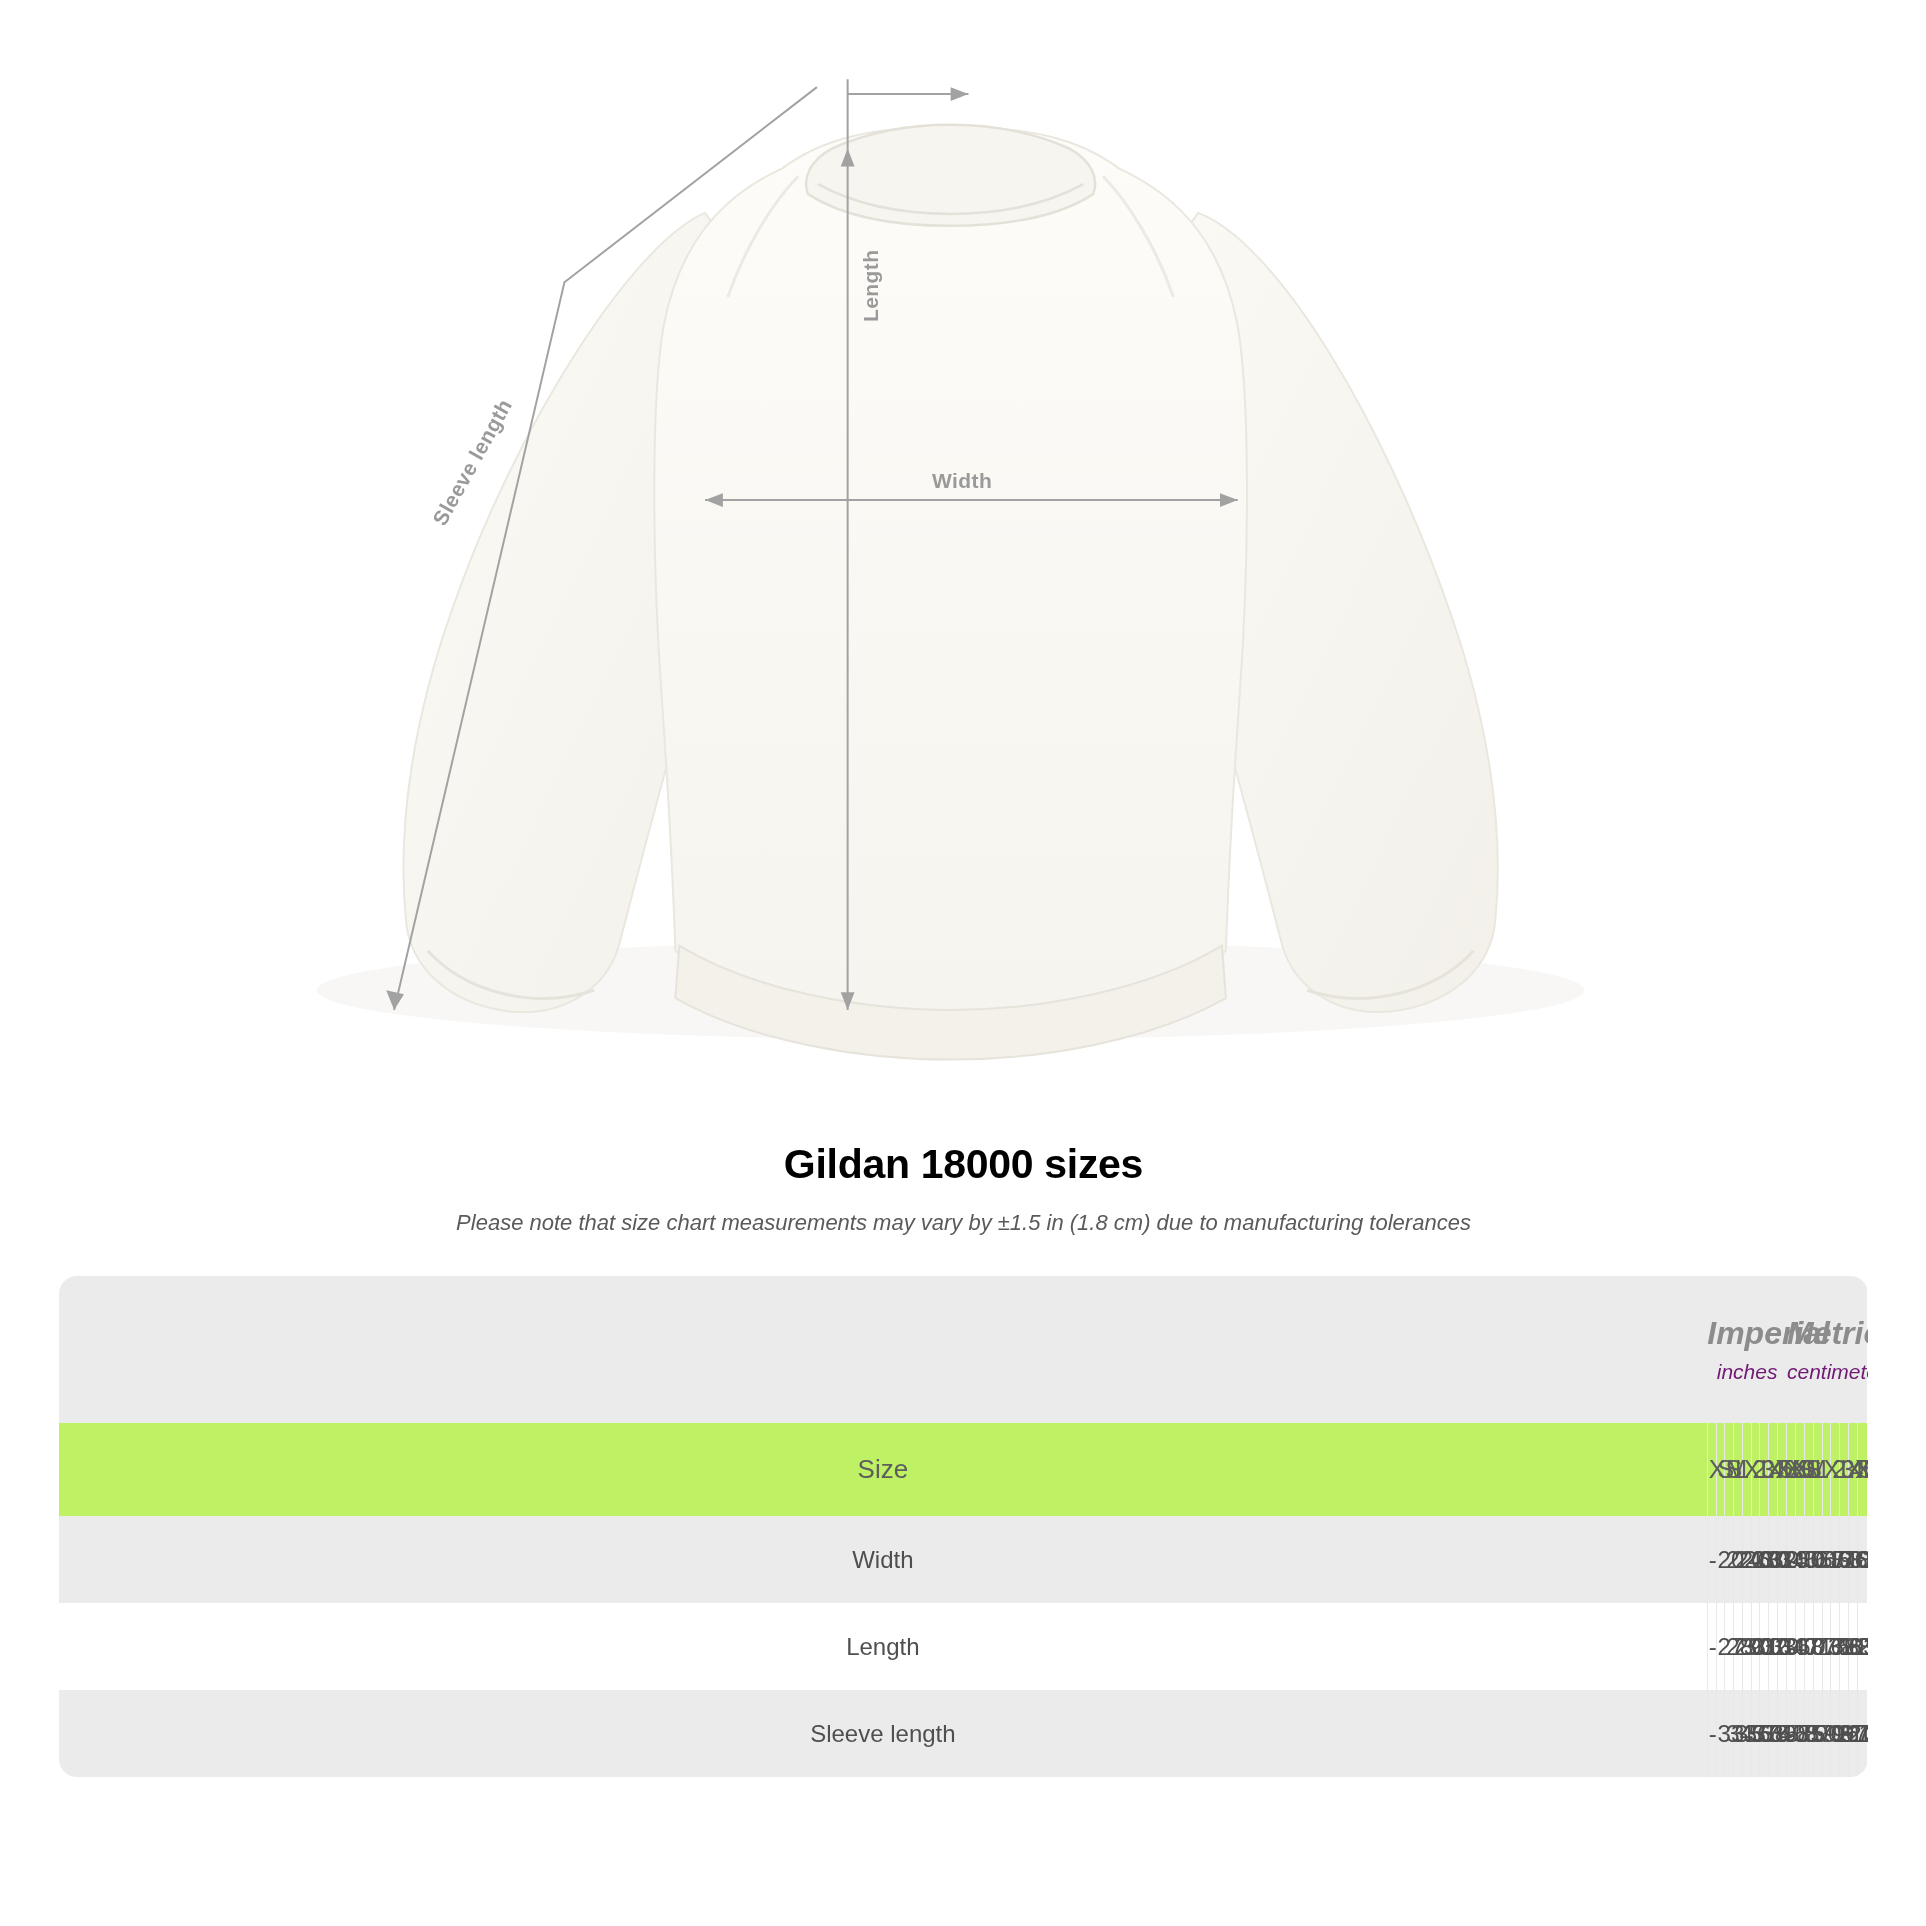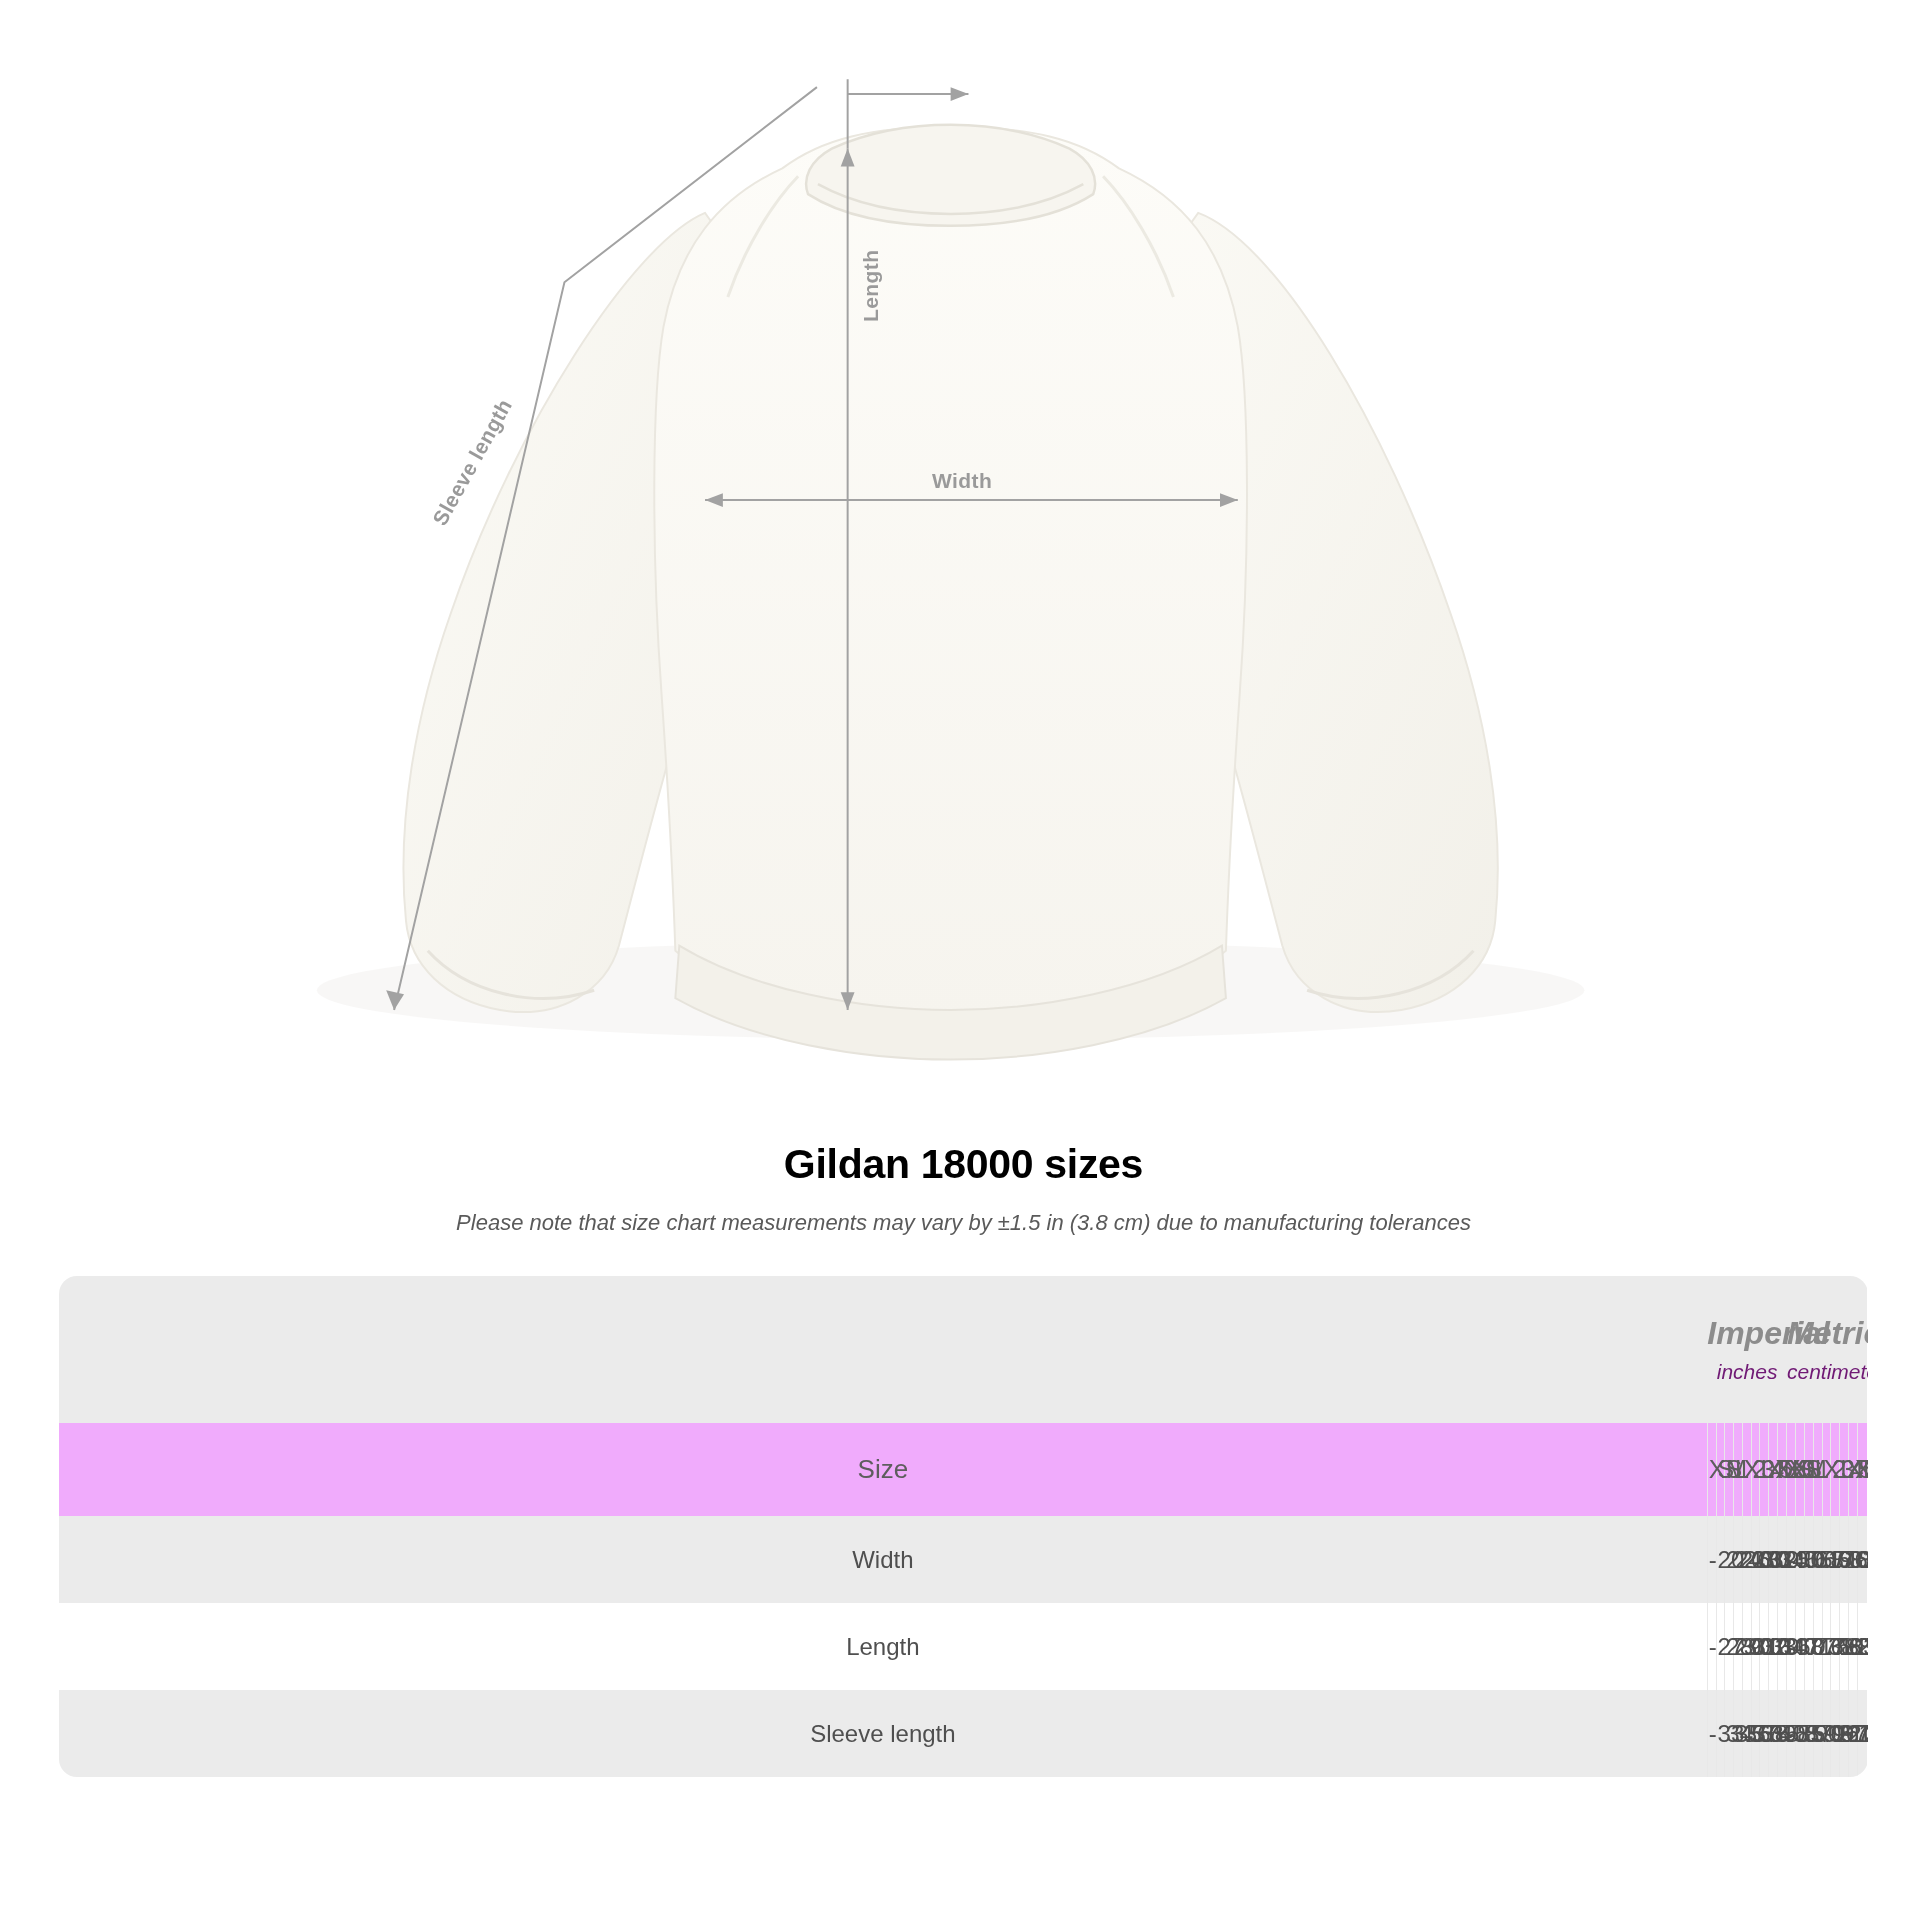--- a/index.html
+++ b/index.html
@@ -105,21 +105,21 @@
     font-style: italic;
     color: #8c8c8c;
   }
   .unit-sub {
     font-size: 21px;
     font-style: italic;
     color: #701a75;
     margin-top: 8px;
   }
   .head-row th {
-    background: #f0abfc;
+    background: #bef264;
     height: 91px;
     font-size: 25px;
     font-weight: bold;
     color: #5d5d5d;
     border-right: 1px solid #e8e8e8;
   }
   .head-row th:last-child { border-right: none; }
   .head-row th.size-col { font-size: 26px; }
 
   .data-row td {
@@ -209,21 +209,21 @@
       </g>
     </svg>
 
     <div class="dim-label width-label">Width</div>
     <div class="dim-label length-label">Length</div>
     <div class="dim-label sleeve-label">Sleeve length</div>
   </div>
 
   <div class="title-block">
     <div class="chart-title">Gildan 18000 sizes</div>
-    <div class="chart-note">Please note that size chart measurements may vary by ±1.5 in (3.8 cm) due to manufacturing tolerances</div>
+    <div class="chart-note">Please note that size chart measurements may vary by ±1.5 in (1.8 cm) due to manufacturing tolerances</div>
   </div>
 
   <div class="table-wrap">
     <table class="size-table">
       <colgroup id="colgroup-holder">
           <col class="col-size">
           <col class="col-cell">
           <col class="col-cell">
           <col class="col-cell">
           <col class="col-cell">

